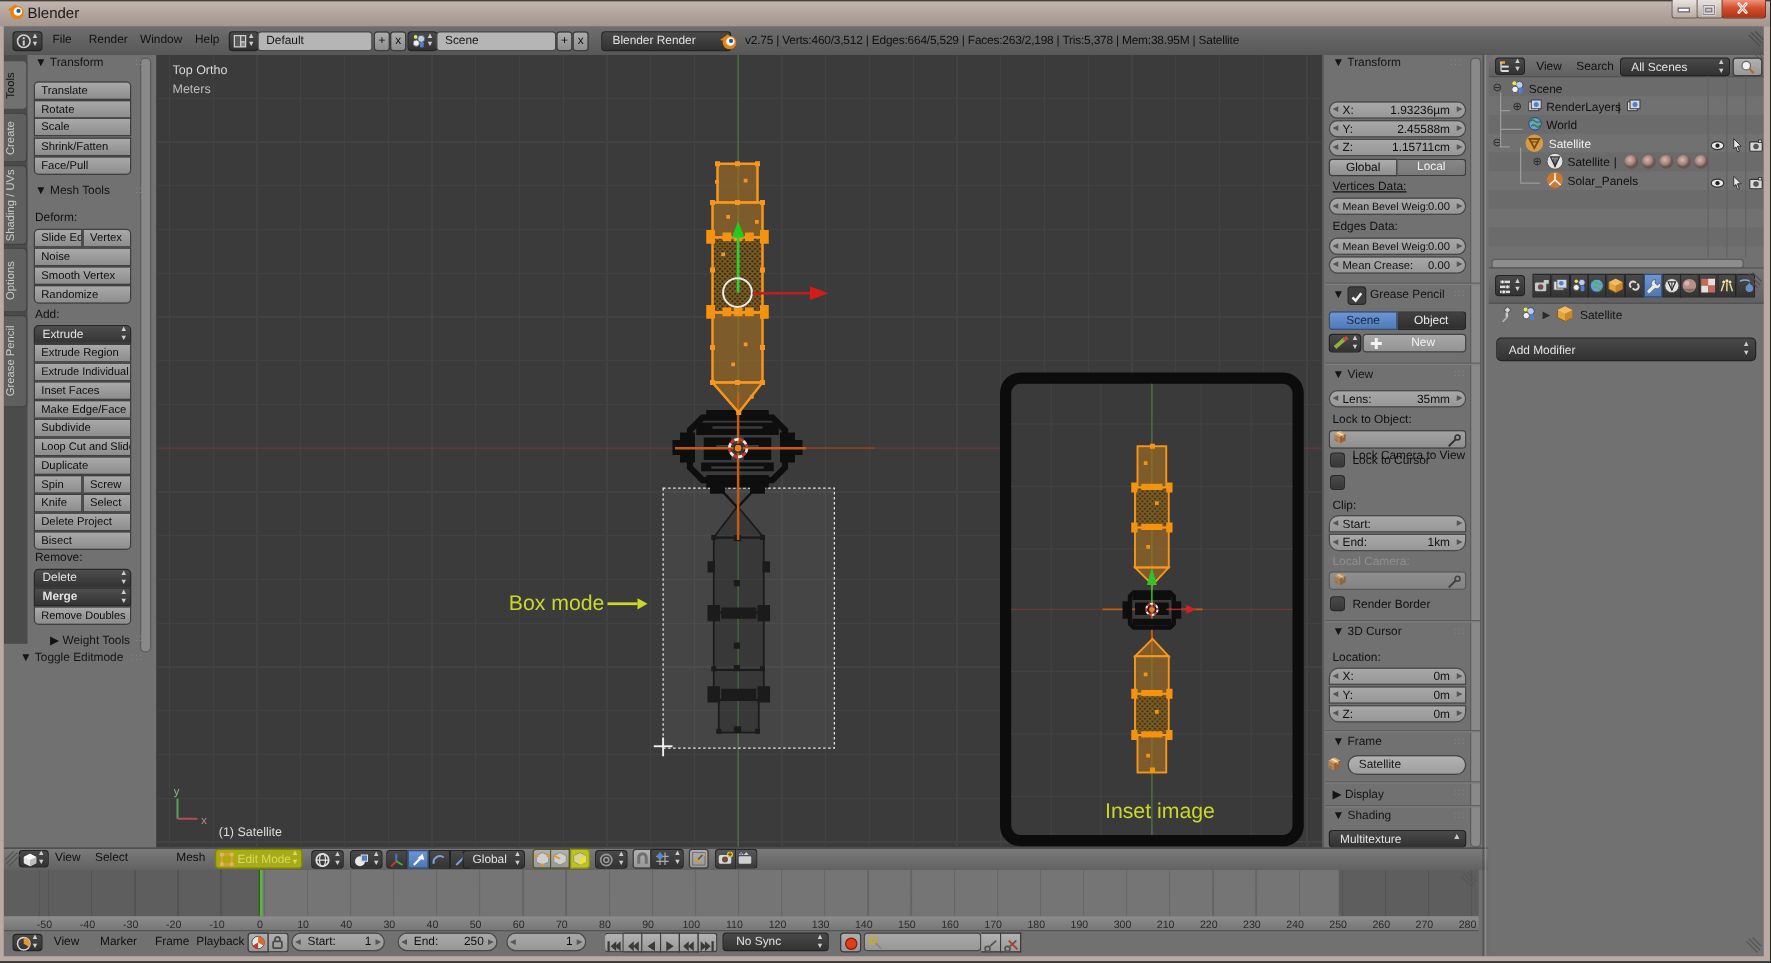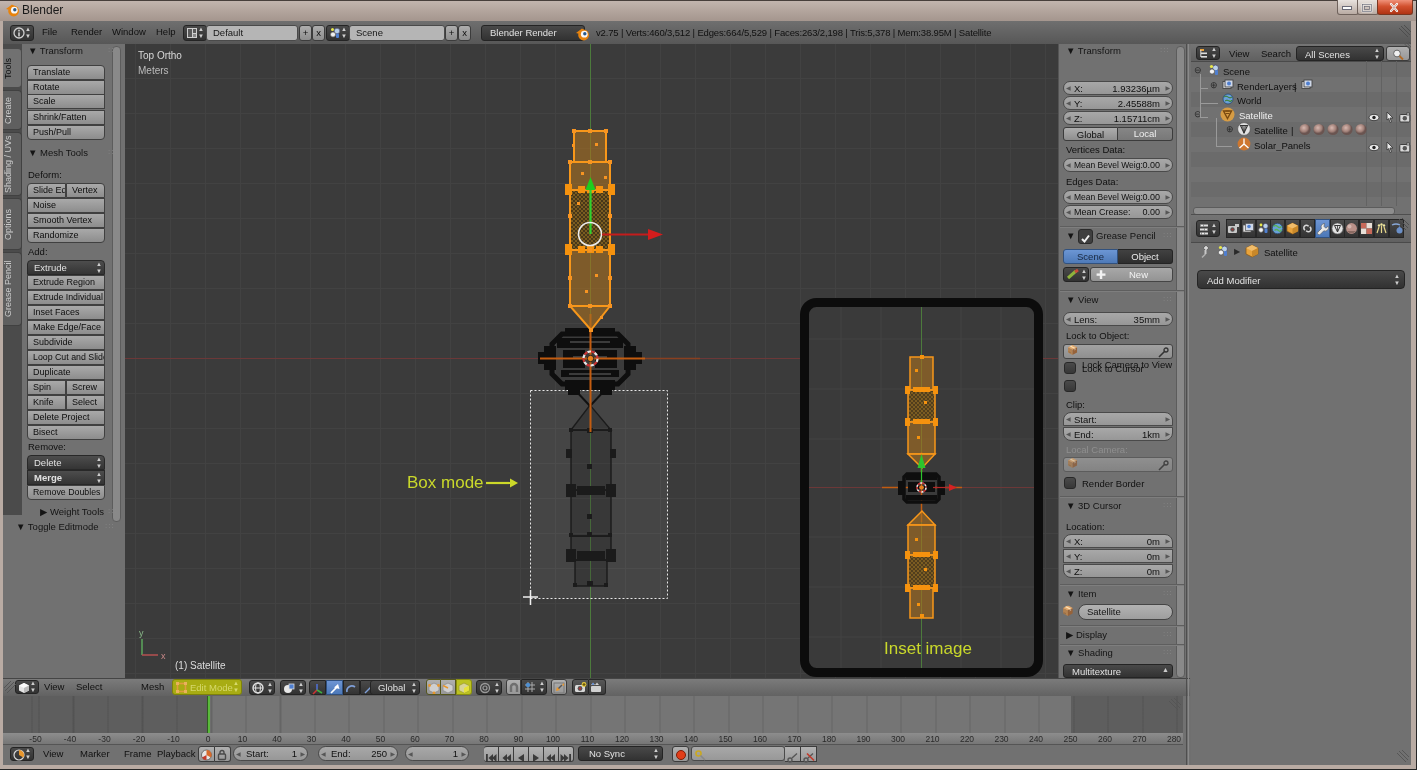--- a/index.html
+++ b/index.html
@@ -115,21 +115,21 @@
   <div class="abs vtab" style="top:252px;height:74px;font-size:9px;">Grease Pencil</div>
 
   <div class="abs" style="left:112px;top:46px;width:7px;height:474px;background:#898989;border:1px solid #5c5c5c;border-radius:4px;"></div>
 
   <div class="abs phead" style="left:28px;top:45px;">▼ Transform</div>
   <div class="abs grip" style="left:108px;top:45px;font-size:8px;letter-spacing:1px;">::::</div>
   <div class="abs tbtn" style="left:27px;top:65px;border-radius:4px 4px 0 0;">Translate</div>
   <div class="abs tbtn" style="left:27px;top:80px;">Rotate</div>
   <div class="abs tbtn" style="left:27px;top:82px;margin-top:12px;">Scale</div>
   <div class="abs tbtn" style="left:27px;top:110px;">Shrink/Fatten</div>
-  <div class="abs tbtn" style="left:27px;top:125px;border-radius:0 0 4px 4px;">Push/Pull</div>
+  <div class="abs tbtn" style="left:27px;top:125px;border-radius:0 0 4px 4px;">Face/Pull</div>
 
   <div class="abs phead" style="left:28px;top:147px;">▼ Mesh Tools</div>
   <div class="abs grip" style="left:108px;top:147px;font-size:8px;letter-spacing:1px;">::::</div>
   <div class="abs lbl" style="left:28px;top:169px;">Deform:</div>
   <div class="abs tbtn" style="left:27px;top:183px;width:39px;border-radius:4px 0 0 0;">Slide Ed</div>
   <div class="abs tbtn" style="left:66px;top:183px;width:39px;border-radius:0 4px 0 0;">Vertex</div>
   <div class="abs tbtn" style="left:27px;top:198px;">Noise</div>
   <div class="abs tbtn" style="left:27px;top:213px;">Smooth Vertex</div>
   <div class="abs tbtn" style="left:27px;top:228px;border-radius:0 0 4px 4px;">Randomize</div>
   <div class="abs lbl" style="left:28px;top:246px;">Add:</div>
@@ -459,21 +459,21 @@
       <span style="position:absolute;right:12px;top:1px;">2.45588m</span>
     </div>
   <div class="abs slider" style="left:1063px;top:111px;width:110px;height:14px;">
       <span class="arrL">◀</span>
       <span class="arrR">▶</span>
       <span style="position:absolute;left:10px;top:1px;">Z:</span>
       <span style="position:absolute;right:12px;top:1px;">1.15711cm</span>
     </div>
   <div class="abs btn" style="left:1063px;top:127px;width:55px;height:14px;border-radius:3px 0 0 3px;text-align:center;line-height:13px;">Global</div>
   <div class="abs" style="left:1118px;top:127px;width:55px;height:14px;background:linear-gradient(#868686,#787878);border:1px solid #3c3c3c;border-left:none;border-radius:0 3px 3px 0;box-sizing:border-box;color:#f0f0f0;font-size:9.5px;text-align:center;line-height:12px;">Local</div>
-  <div class="abs lbl" style="left:1066px;top:144px;">Vertices Data:</div>
+  <div class="abs lbl" style="left:1066px;top:144px;text-decoration:underline;">Vertices Data:</div>
   <div class="abs slider" style="left:1063px;top:158px;width:110px;height:14px;">
       <span class="arrL">◀</span>
       <span class="arrR">▶</span>
       <span style="position:absolute;left:10px;top:1px;font-size:8.5px;">Mean Bevel Weig:</span>
       <span style="position:absolute;right:12px;top:1px;font-size:9px;">0.00</span>
     </div>
   <div class="abs lbl" style="left:1066px;top:176px;">Edges Data:</div>
   <div class="abs slider" style="left:1063px;top:190px;width:110px;height:14px;">
       <span class="arrL">◀</span>
       <span class="arrR">▶</span>
@@ -567,21 +567,21 @@
       <span style="position:absolute;right:12px;top:1px;">0m</span>
     </div>
   <div class="abs slider" style="left:1063px;top:564px;width:110px;height:14px;border-radius:0 0 8px 8px;">
       <span class="arrL">◀</span>
       <span class="arrR">▶</span>
       <span style="position:absolute;left:10px;top:1px;">Z:</span>
       <span style="position:absolute;right:12px;top:1px;">0m</span>
     </div>
   <div class="abs" style="left:1060px;top:584px;width:124px;height:1px;background:#5e5e5e;"></div>
   <div class="abs" style="left:1060px;top:585px;width:124px;height:1px;background:#7e7e7e;"></div>
-  <div class="abs phead" style="left:1066px;top:588px;">▼ Item</div>
+  <div class="abs phead" style="left:1066px;top:588px;">▼ Frame</div>
   <div class="abs grip" style="left:1163px;top:588px;font-size:8px;letter-spacing:1px;">:::</div>
   <div class="abs" style="left:1062px;top:605px;font-size:9.5px;">📦</div>
   <div class="abs" style="left:1078px;top:604px;width:95px;height:16px;background:linear-gradient(#b2b2b2,#9e9e9e);border:1px solid #454545;border-radius:8px;box-sizing:border-box;color:#141414;font-size:9.5px;padding:1px 0 0 8px;">Satellite</div>
   <div class="abs" style="left:1060px;top:625px;width:124px;height:1px;background:#5e5e5e;"></div>
   <div class="abs" style="left:1060px;top:626px;width:124px;height:1px;background:#7e7e7e;"></div>
   <div class="abs phead" style="left:1066px;top:629px;">▶ Display</div>
   <div class="abs grip" style="left:1163px;top:629px;font-size:8px;letter-spacing:1px;">:::</div>
   <div class="abs" style="left:1060px;top:644px;width:124px;height:1px;background:#5e5e5e;"></div>
   <div class="abs" style="left:1060px;top:645px;width:124px;height:1px;background:#7e7e7e;"></div>
   <div class="abs phead" style="left:1066px;top:647px;">▼ Shading</div>

